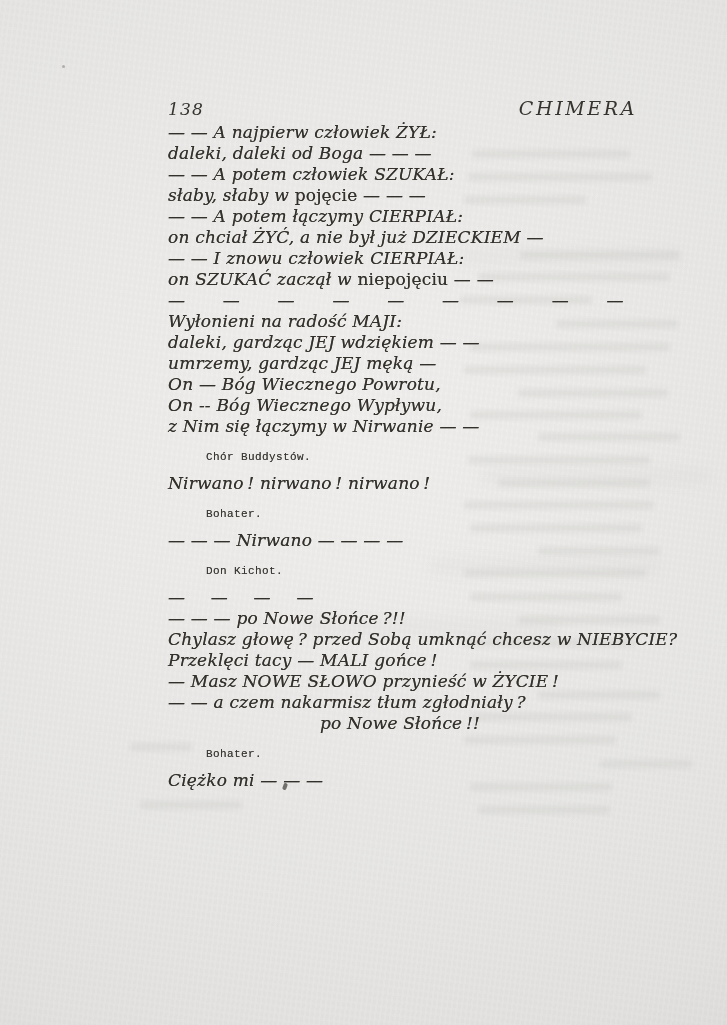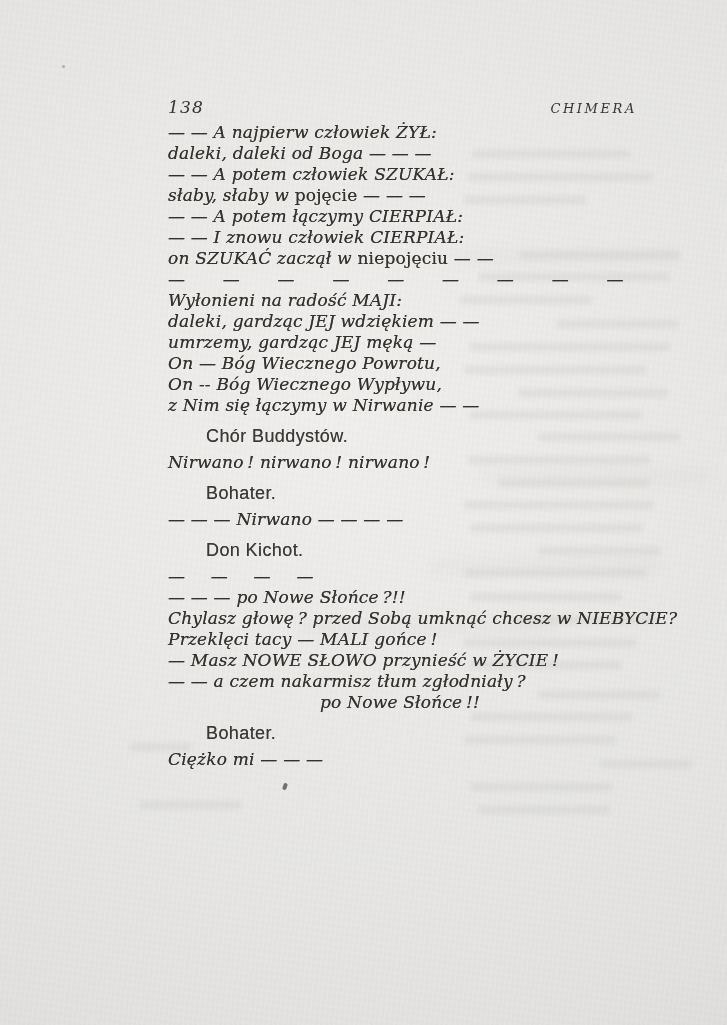--- a/index.html
+++ b/index.html
@@ -13,34 +13,34 @@
     background:
       repeating-linear-gradient(97deg, rgba(255,255,255,.028) 0 2px, rgba(0,0,0,.018) 2px 5px),
       repeating-linear-gradient(8deg, rgba(255,255,255,.02) 0 3px, rgba(0,0,0,.014) 3px 7px);
   }
   .header{
     position:absolute;top:97px;left:168px;right:90px;
     display:flex;justify-content:space-between;align-items:baseline;
     font-family:"DejaVu Serif",serif;font-style:italic;color:#37342f;
   }
   .page-num{font-size:17px;letter-spacing:1.2px;}
-  .journal{font-size:13px;letter-spacing:2.6px;}
+  .journal{font-size:19px;letter-spacing:2.6px;}
   .poem{
     position:absolute;top:122px;left:168px;width:520px;
     font-family:"DejaVu Serif",serif;font-style:italic;
     font-size:17px;color:#34312c;white-space:nowrap;
     text-shadow:0 0 .6px rgba(52,49,44,.75);
   }
   .line{height:21px;line-height:21px;letter-spacing:.2px;}
   .line--deep{padding-left:152px;}
   .roman{font-style:normal;}
   .speaker{
     height:21px;line-height:21px;margin:10px 0 5px;padding-left:38px;
-    font-family:Liberation Sans, sans-serif;font-style:normal;
-    font-size:18px;color:#3b3834;letter-spacing:.4px;
+    font-family:Liberation Mono, monospace;font-style:normal;
+    font-size:11px;color:#3b3834;letter-spacing:.4px;
     text-shadow:0 0 .5px rgba(59,56,52,.7);
   }
   .dash-row--9{word-spacing:32px;}
   .dash-row--4{word-spacing:20px;}
   .ghost{
     position:absolute;height:8px;background:#c6c6c3;opacity:.32;
     filter:blur(2.6px);border-radius:3px;pointer-events:none;
   }
   .ghost--smudge{height:13px;opacity:.14;filter:blur(6px);}
   .speck{
@@ -99,20 +99,21 @@
     <span class="page-num">138</span>
     <span class="journal">CHIMERA</span>
   </div>
 
   <div class="poem" id="poem">
       <div class="line"><span class="ital">— — A najpierw człowiek ŻYŁ:</span></div>
       <div class="line"><span class="ital">daleki, daleki od Boga — — —</span></div>
       <div class="line"><span class="ital">— — A potem człowiek SZUKAŁ:</span></div>
       <div class="line"><span class="ital">słaby, słaby w </span><span class="roman">pojęcie</span><span class="ital"> — — —</span></div>
       <div class="line"><span class="ital">— — A potem łączymy CIERPIAŁ:</span></div>
+      <div class="line"><span class="ital">on chciał ŻYĆ, a nie był już DZIECKIEM —</span></div>
       <div class="line"><span class="ital">— — I znowu człowiek CIERPIAŁ:</span></div>
       <div class="line"><span class="ital">on SZUKAĆ zaczął w </span><span class="roman">niepojęciu</span><span class="ital"> — —</span></div>
       <div class="line dash-row dash-row--9">— — — — — — — — —</div>
       <div class="line"><span class="ital">Wyłonieni na radość MAJI:</span></div>
       <div class="line"><span class="ital">daleki, gardząc JEJ wdziękiem — —</span></div>
       <div class="line"><span class="ital">umrzemy, gardząc JEJ męką —</span></div>
       <div class="line"><span class="ital">On — Bóg Wiecznego Powrotu,</span></div>
       <div class="line"><span class="ital">On -- Bóg Wiecznego Wypływu,</span></div>
       <div class="line"><span class="ital">z Nim się łączymy w Nirwanie — —</span></div>
       <div class="speaker">Chór Buddystów.</div>

